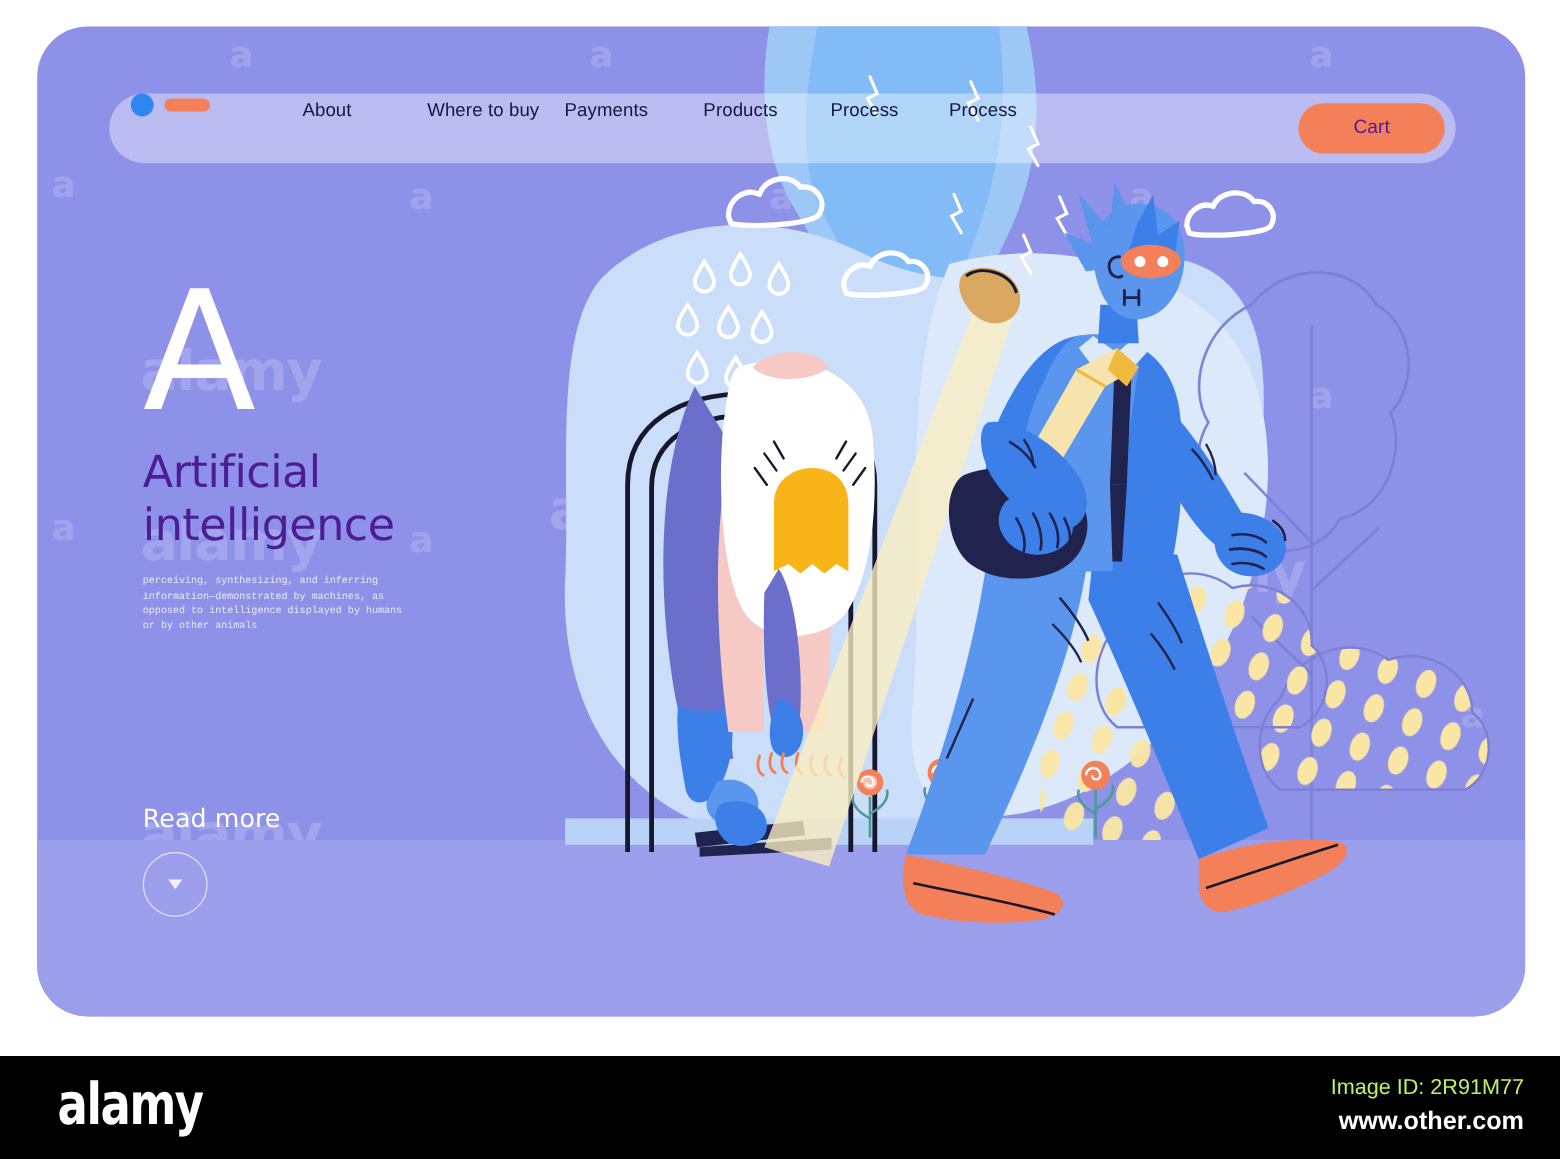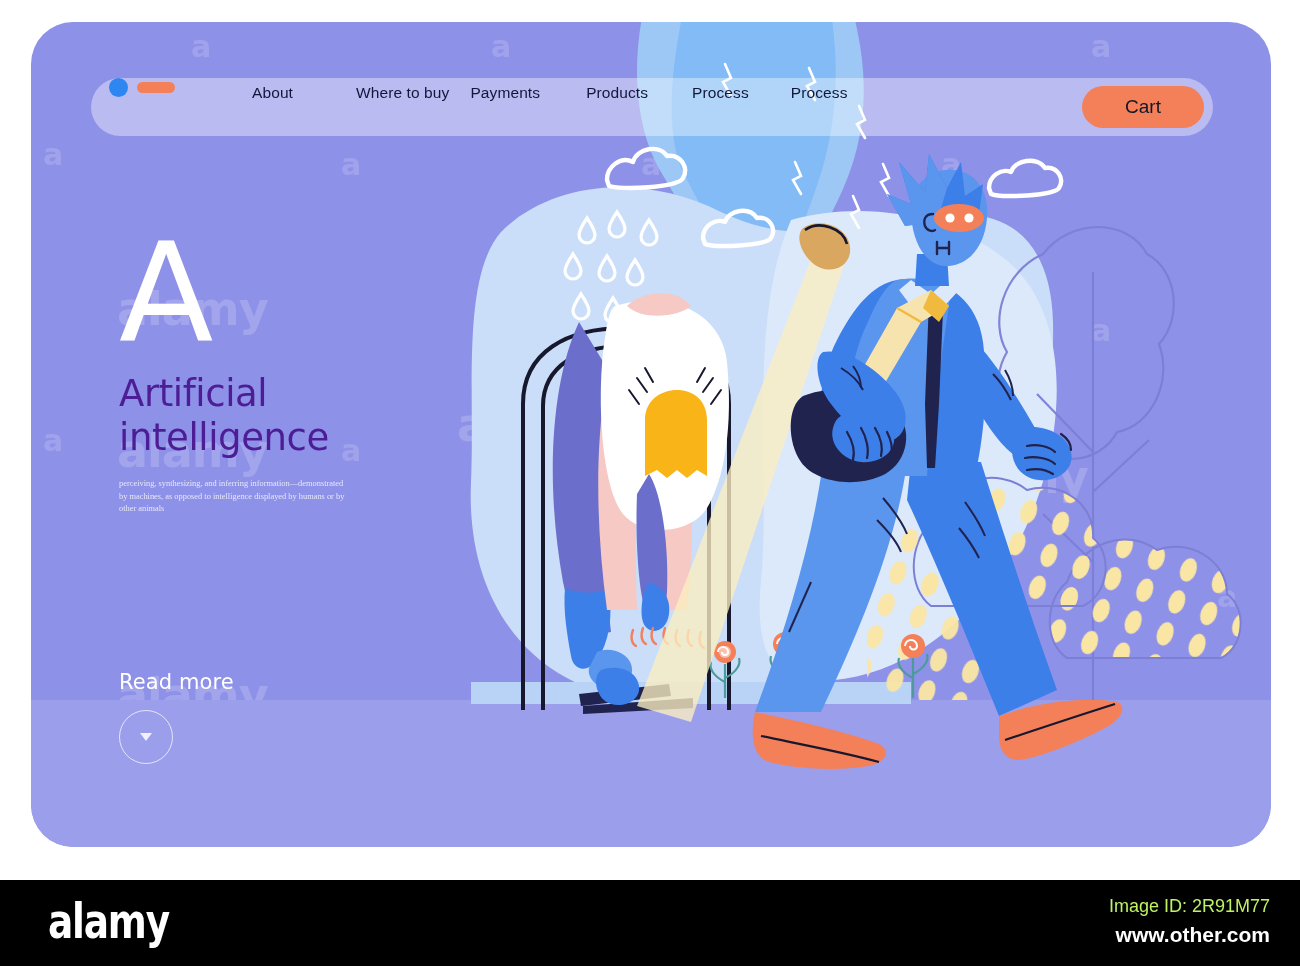--- a/index.html
+++ b/index.html
@@ -104,22 +104,22 @@
   .nav-gap-5 { margin-right: 42px; }
 
   #cart-button {
     position: absolute;
     right: 9px;
     top: 8px;
     width: 122px;
     height: 42px;
     border-radius: 21px;
     background: #f4805a;
-    color: #0f172a;
-    font-size: 19px;
+    color: #4c1d95;
+    font-size: 16px;
     display: flex;
     align-items: center;
     justify-content: center;
     border: none;
     cursor: pointer;
     font-family: "Liberation Sans", sans-serif;
   }
 
   
   #copy-block {
@@ -145,21 +145,21 @@
     margin-top: 22px;
     letter-spacing: -0.4px;
     font-family: "DejaVu Sans", sans-serif;
   }
   #subcopy {
     color: rgba(255,255,255,0.78);
     font-size: 8.4px;
     line-height: 1.45;
     margin-top: 19px;
     width: 228px;
-    font-family: Liberation Serif, serif;
+    font-family: Liberation Mono, monospace;
   }
   #read-more-block {
     position: absolute;
     left: 88px;
     top: 648px;
     z-index: 30;
   }
   #read-more-label {
     color: #ffffff;
     font-size: 21px;

